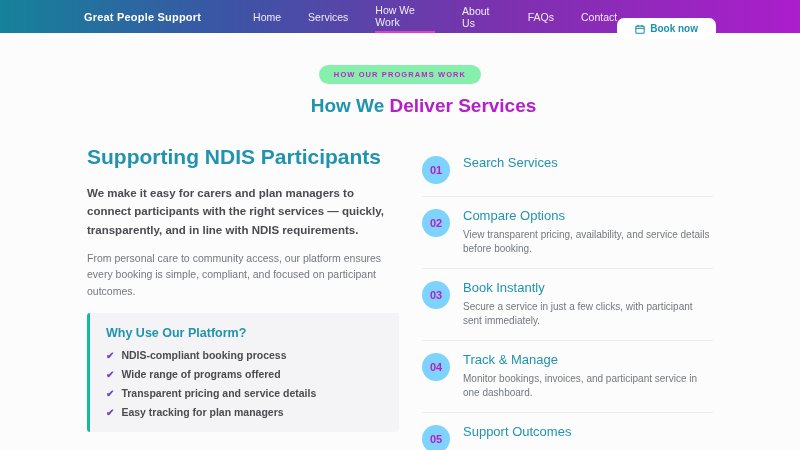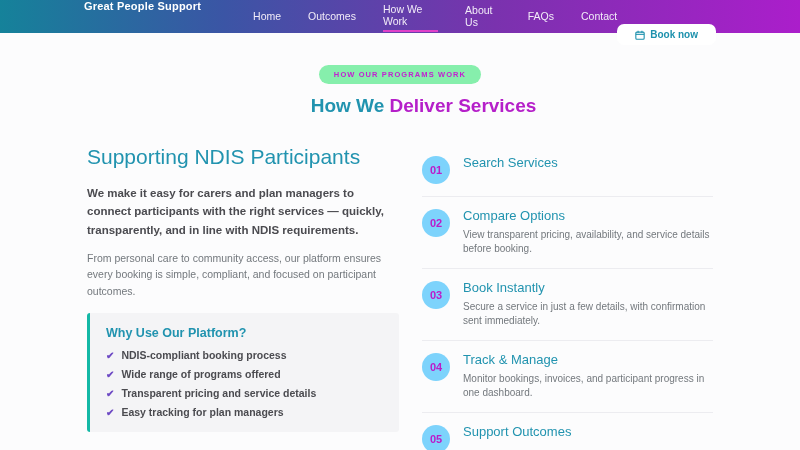--- a/index.html
+++ b/index.html
@@ -3,21 +3,21 @@
 <meta charset="utf-8">
 <style>
   * { margin:0; padding:0; box-sizing:border-box; }
   html,body { width:800px; height:450px; overflow:hidden; }
   body { font-family:"Liberation Sans", sans-serif; background:#fcfcfd; }
 
   
   .navbar {
     height:33px;
     background:linear-gradient(90deg,#15829a 0%,#3b55a5 28%,#7a32ae 62%,#ab1ecb 100%);
-    display:flex; align-items:flex-start; padding:0 84px;
+    display:flex; align-items:center; padding:0 84px;
   }
   .logo { color:#ffffff; font-weight:bold; font-size:11px; letter-spacing:.2px; margin-right:52px; cursor:pointer; }
   .nav-links { display:flex; align-items:center; gap:27px; flex:1; }
   .nav-link { color:#f2ecf8; font-size:10.5px; text-decoration:none; padding:3px 0; cursor:pointer; }
   .nav-link.active { border-bottom:2px solid #e040c8; }
   .book-now {
     background:#ffffff; border:none; border-radius:7px; padding:5px 18px;
     color:#1d91ad; font-weight:bold; font-size:10px; display:flex; align-items:center; gap:5px;
     cursor:pointer; font-family:"Liberation Sans", sans-serif;margin-top:24px;
   }
@@ -33,21 +33,21 @@
   }
   .hero-title { text-align:center; margin-top:11px; font-size:19px; font-weight:bold;padding-left:47px; }
   .hero-title .teal { color:#2193af; }
   .hero-title .magenta { color:#b51fc9; }
 
   
   .grid { width:626px; margin:26px auto 0; display:flex; gap:23px; align-items:flex-start; }
   .col-left { width:312px; flex:none; }
   .col-right { flex:1; padding-top:4px; }
 
-  .left-heading { color:#2193af; font-size:21px; font-weight:normal; margin:2px 0 15px; }
+  .left-heading { color:#2193af; font-size:21px; font-weight:bold; margin:2px 0 15px; }
   .intro-bold { font-size:11.5px; font-weight:bold; color:#4b4b50; line-height:1.6; margin-bottom:11px; }
   .intro-text { font-size:10.5px; color:#73787d; line-height:1.55; }
 
   .platform-box {
     margin-top:14px; background:#f4f4f6; border-left:3px solid #14b8a6;
     border-radius:3px; padding:13px 16px 14px;
   }
   .platform-title { color:#2193af; font-size:12.5px; font-weight:bold; margin-bottom:9px; }
   .platform-item { display:flex; align-items:baseline; gap:7px; margin-top:7px; }
   .check { color:#6d49c4; font-size:10px; font-weight:bold; }
@@ -68,21 +68,21 @@
   .step-desc { color:#73787d; font-size:10px; line-height:1.4; }
   .divider { border:none; border-top:1px solid #ececf0; margin:3px 0; }
 </style>
 </head>
 <body>
 
 <header class="navbar">
   <div class="logo">Great People Support</div>
   <nav class="nav-links">
     <a class="nav-link">Home</a>
-    <a class="nav-link">Outcomes</a>
+    <a class="nav-link">Services</a>
     <a class="nav-link active">How We Work</a>
     <a class="nav-link">About Us</a>
     <a class="nav-link">FAQs</a>
     <a class="nav-link">Contact</a>
   </nav>
   <button class="book-now">
     <svg class="cal-icon" viewBox="0 0 12 12">
       <rect x="1" y="2.5" width="10" height="8.5" rx="1.2" fill="none" stroke="#1d91ad" stroke-width="1.3"></rect>
       <line x1="1" y1="5.2" x2="11" y2="5.2" stroke="#1d91ad" stroke-width="1.3"></line>
       <line x1="3.7" y1="1" x2="3.7" y2="3.2" stroke="#1d91ad" stroke-width="1.3"></line>
@@ -159,30 +159,30 @@
           <div class="step-title">Compare Options</div>
           <div class="step-desc">View transparent pricing, availability, and service details before booking.</div>
         </div>
       </div>
       <hr class="divider">
 
       <div class="step">
         <div class="step-number">03</div>
         <div>
           <div class="step-title">Book Instantly</div>
-          <div class="step-desc">Secure a service in just a few details, with confirmation sent immediately.</div>
+          <div class="step-desc">Secure a service in just a few clicks, with participant sent immediately.</div>
         </div>
       </div>
       <hr class="divider">
 
       <div class="step">
         <div class="step-number">04</div>
         <div>
           <div class="step-title">Track &amp; Manage</div>
-          <div class="step-desc">Monitor bookings, invoices, and participant progress in one dashboard.</div>
+          <div class="step-desc">Monitor bookings, invoices, and participant service in one dashboard.</div>
         </div>
       </div>
       <hr class="divider">
 
       <div class="step">
         <div class="step-number">05</div>
         <div>
           <div class="step-title">Support Outcomes</div>
 
         </div>

